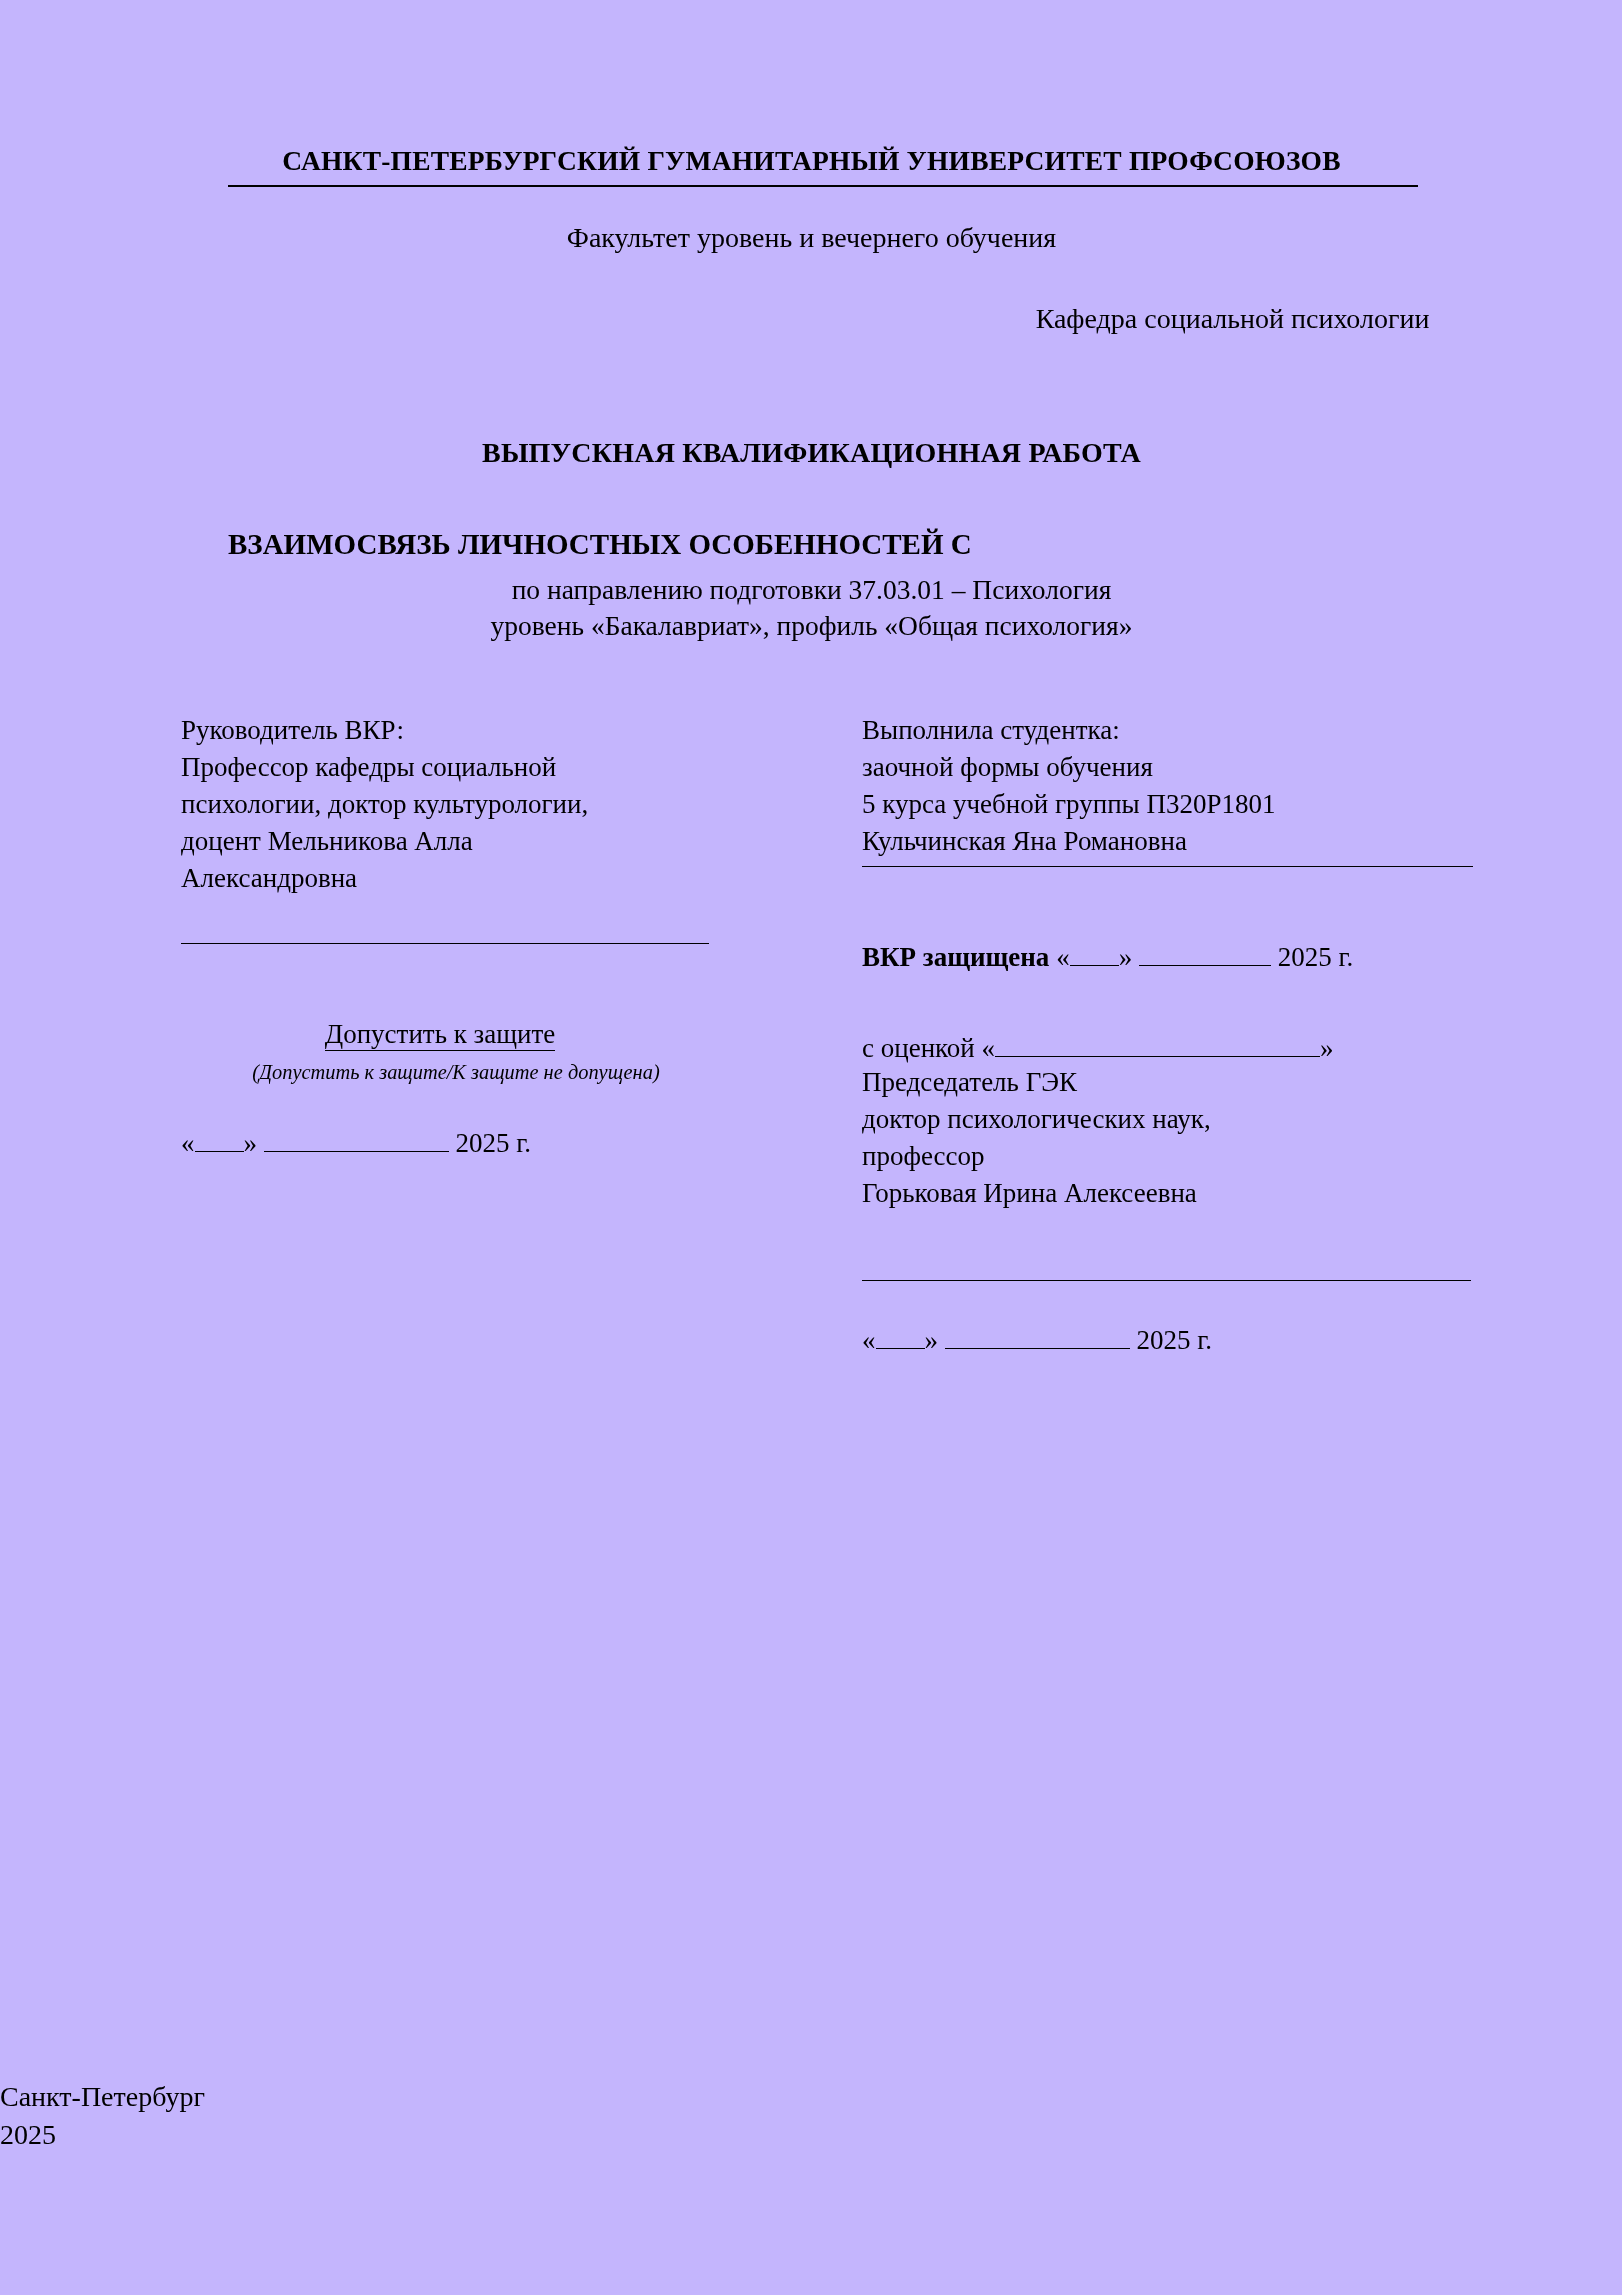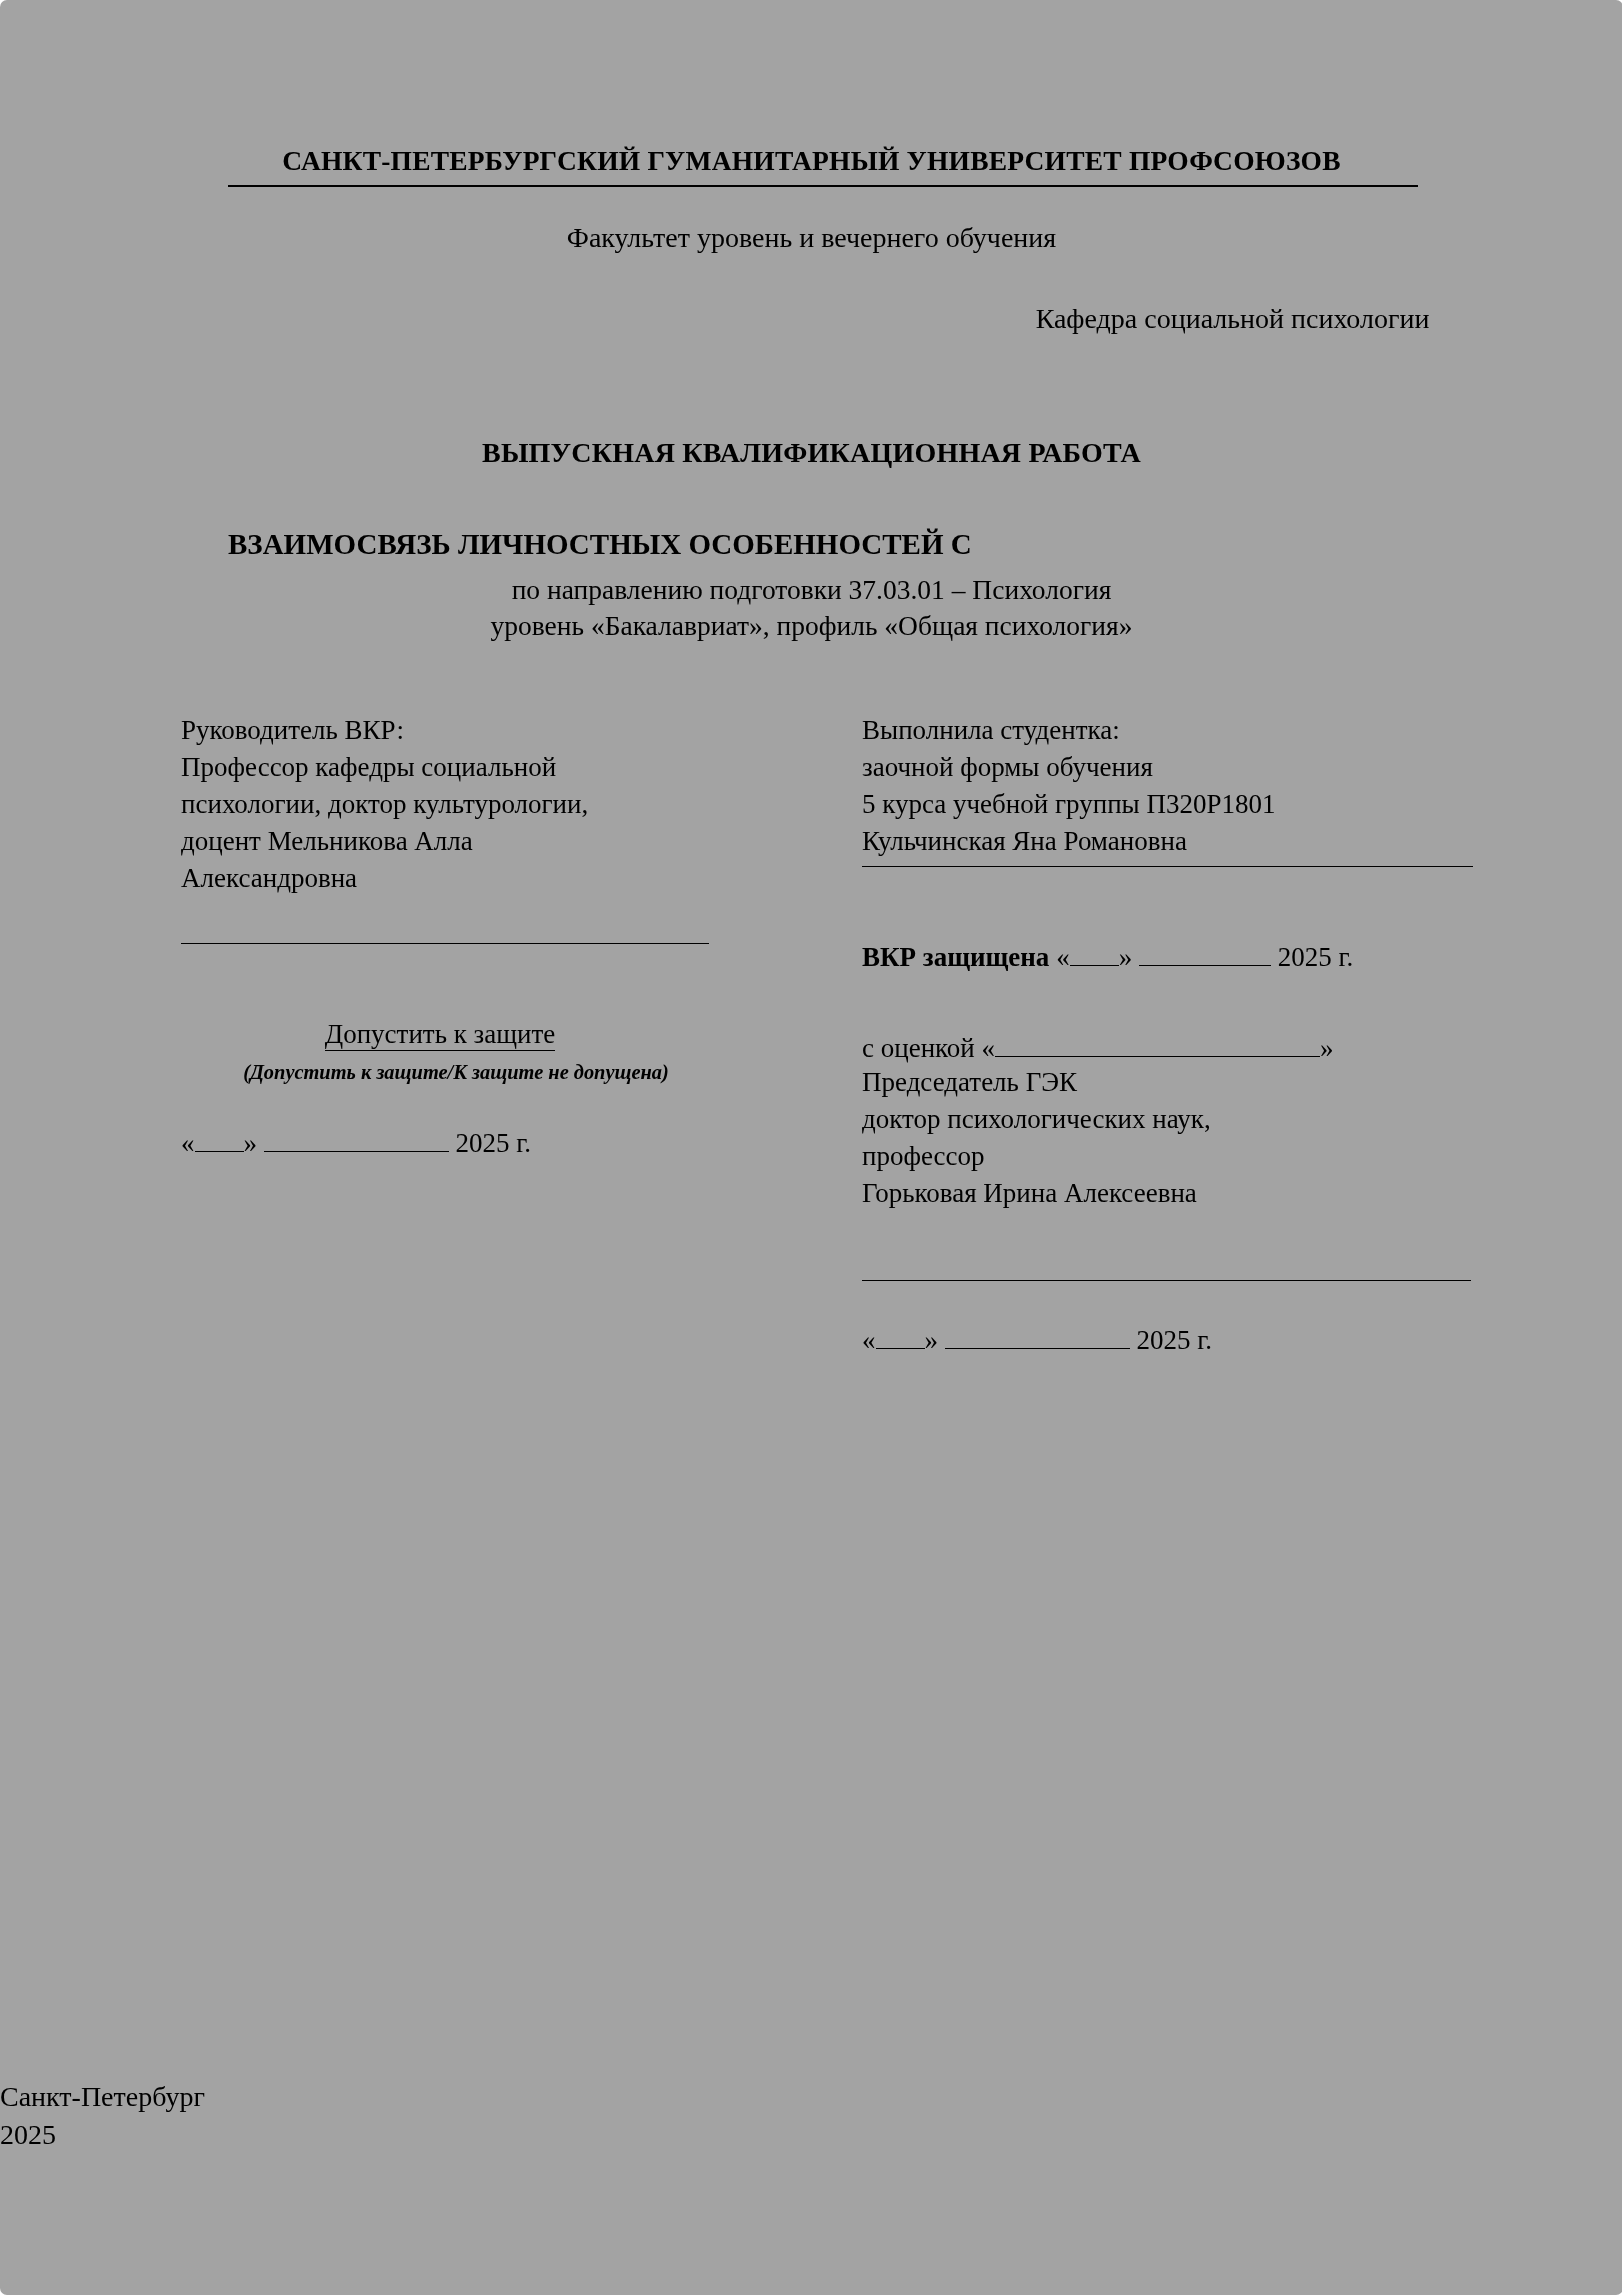--- a/index.html
+++ b/index.html
@@ -9,24 +9,23 @@
   }
   body {
     font-family: "Liberation Serif", serif;
     color: #000000;
   }
   .page {
     position: relative;
     width: 1623px;
     height: 2295px;
     margin: 0 auto;
-    background: #a3a3a3;
+    background: #c4b5fd;
     box-sizing: border-box;
     padding: 145px 181px 47px 181px;
-    border-radius: 7px;
   }
 
   
   .univ {
     text-align: center;
     font-weight: bold;
     font-size: 27.5px;
     letter-spacing: 0.2px;
     white-space: nowrap;
   }
@@ -112,21 +111,21 @@
     width: 518px;
     margin-top: 75px;
   }
   .allow-title span {
     border-bottom: 1.6px solid #000;
     padding-bottom: 1.6px;
   }
   .allow-note {
     font-size: 20.4px;
     font-style: italic;
-    font-weight: bold;
+    font-weight: normal;
     text-align: center;
     width: 550px;
     margin-top: 11px;
   }
   .head-block {
     margin-top: 41px;
   }
   .sig-left-2 {
     width: 583px;
     margin-top: 71px;

